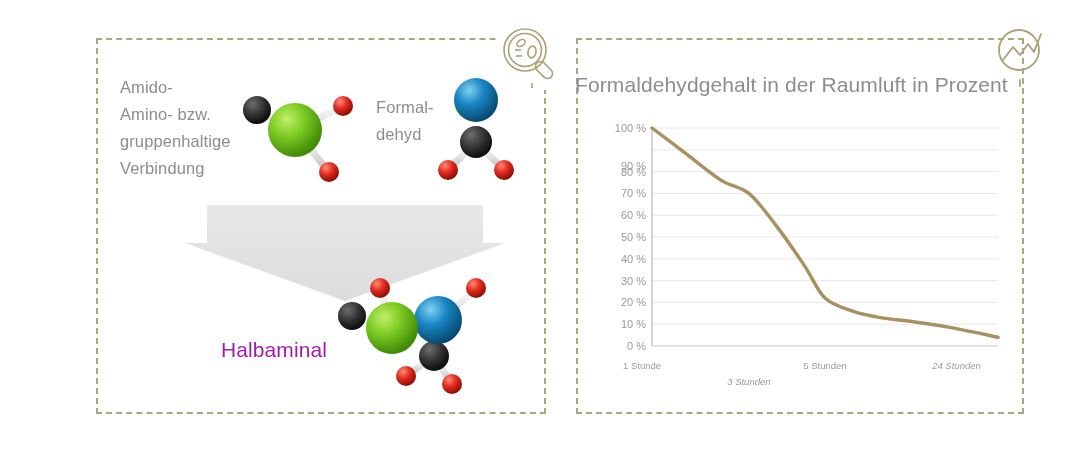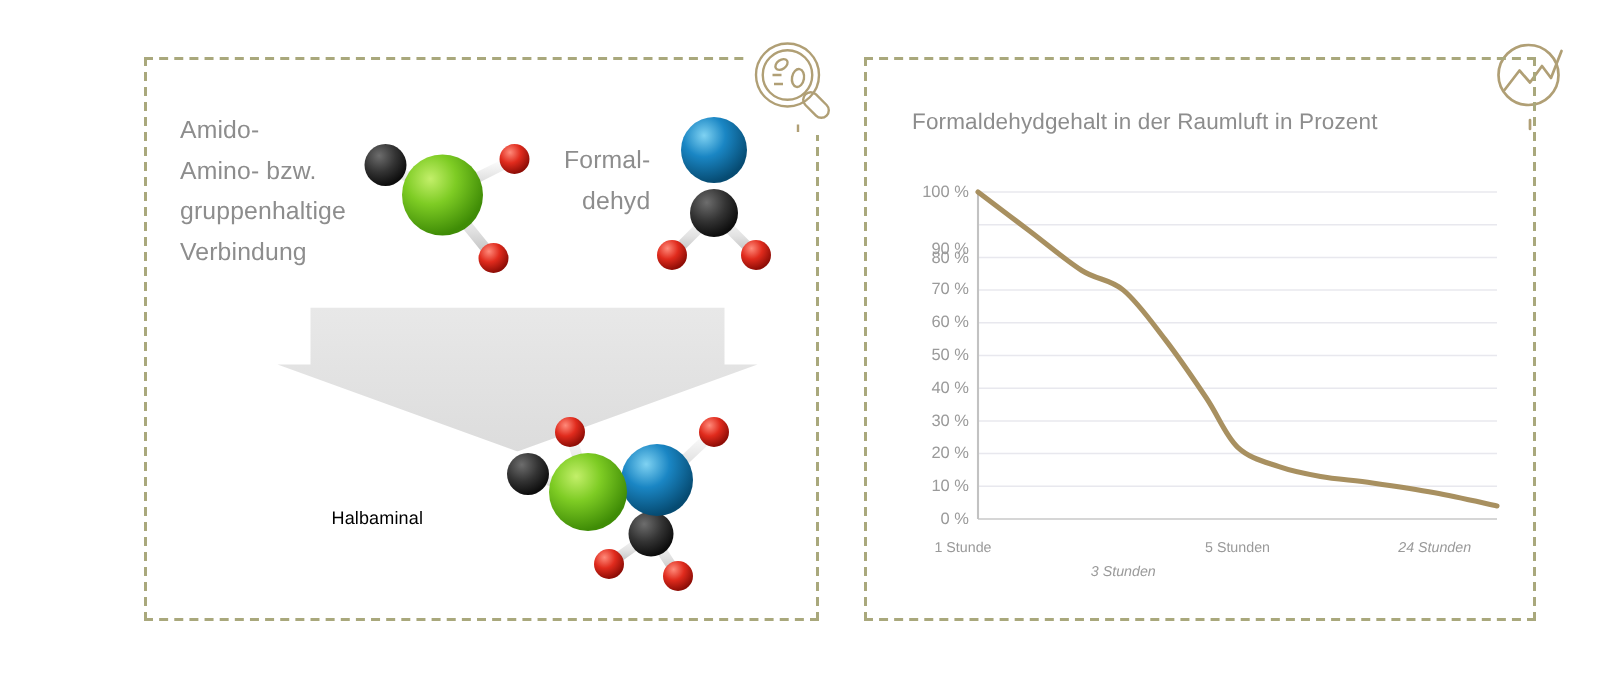--- a/index.html
+++ b/index.html
@@ -66,30 +66,29 @@
   #left-text div { white-space: nowrap; }
 
   #label-formaldehyd {
     position: absolute;
     left: 376px;
     top: 94px;
     color: #8d8d8d;
     font-size: 16.5px;
     line-height: 27px;
     letter-spacing: 0.1px;
-    text-align: right;
   }
   #label-formaldehyd div { white-space: nowrap; }
 
   #label-halbaminal {
     position: absolute;
     left: 221px;
     top: 338px;
-    color: #000000;
-    font-size: 12px;
+    color: #a21caf;
+    font-size: 21px;
     letter-spacing: 0.1px;
     white-space: nowrap;
   }
 
   
   #big-arrow {
     position: absolute;
     left: 185px;
     top: 205px;
     width: 320px;
@@ -98,24 +97,24 @@
 
   
   .molecule { position: absolute; }
   #mol-amino       { left: 233px; top: 78px;  width: 130px; height: 110px; }
   #mol-formaldehyd { left: 432px; top: 70px;  width: 90px;  height: 120px; }
   #mol-halbaminal  { left: 330px; top: 272px; width: 175px; height: 130px; }
 
   
   #chart-title {
     position: absolute;
-    left: 608px;
+    left: 575px;
     top: 73px;
     color: #8d8d8d;
-    font-size: 15px;
+    font-size: 21px;
     letter-spacing: 0.1px;
     white-space: nowrap;
   }
   #chart-area {
     position: absolute;
     left: 600px;
     top: 118px;
     width: 400px;
     height: 260px;
   }

